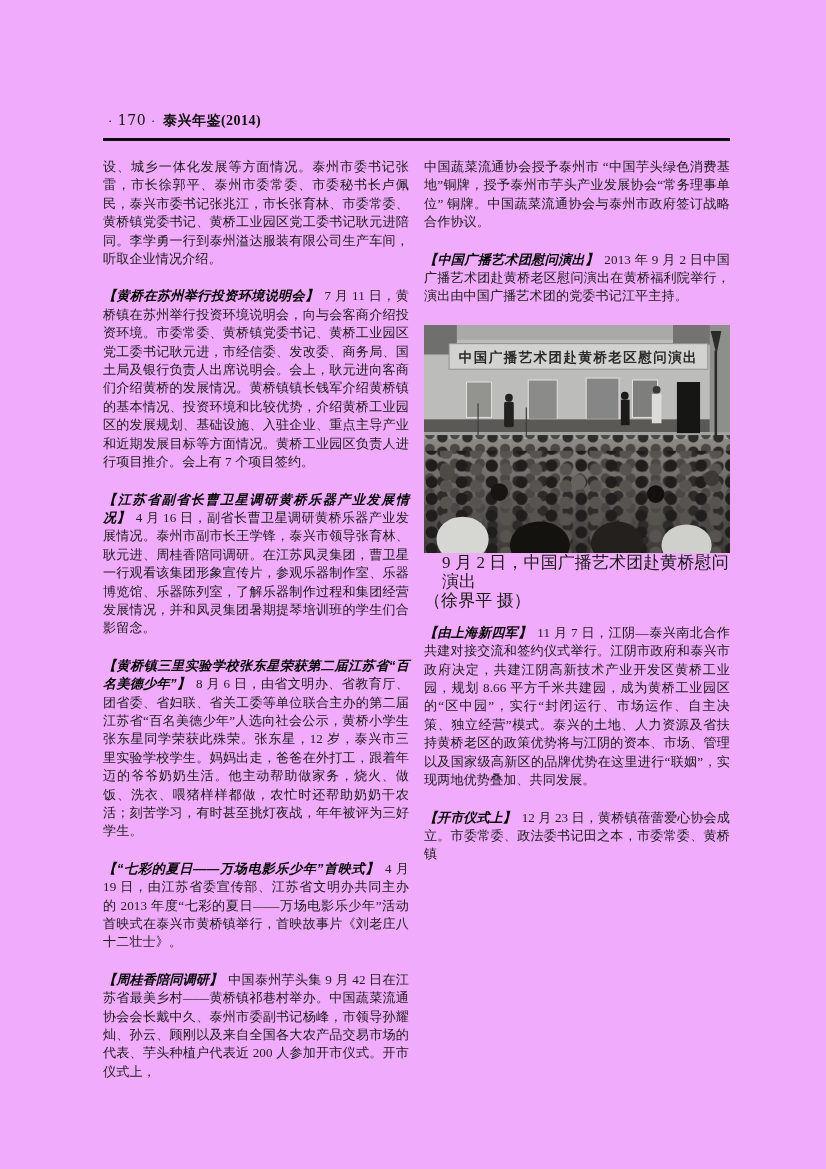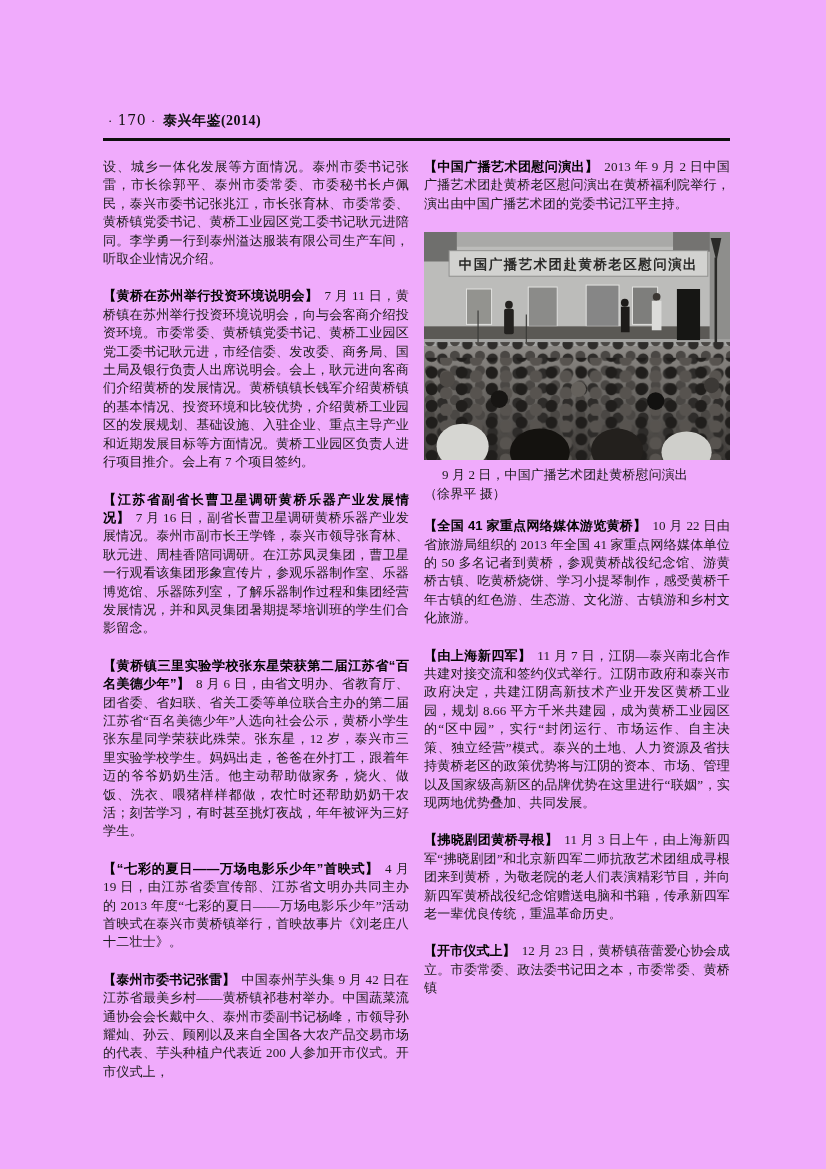--- a/index.html
+++ b/index.html
@@ -33,24 +33,25 @@
     letter-spacing:.1px;
   }
   .para{margin:0 0 19px 0;}
   .para:last-child{margin-bottom:0;}
   .h{
     font-weight:bold;
     font-family:"Liberation Sans","DejaVu Sans",sans-serif;
     letter-spacing:0;
     margin-right:.45em;
     color:#050505;
+    font-style:italic;
   }
   figure.photo-block{margin:2px 0 14px 0;}
   svg.photo{display:block;width:306px;height:228px;background:#bcbcba;}
-  figcaption{font-size:13px;line-height:19px;margin-top:5px;color:#191919;}
+  figcaption{font-size:17px;line-height:19px;color:#191919;}
   .cap-main{padding-left:18px;text-align:left;}
   .cap-credit{text-align:left;padding-right:10px;}
 </style>
 </head>
 <body>
 
 <div class="page">
 
   <div class="hdr">
     <span class="dot">·</span><span class="pgnum">170</span><span class="dot">·</span><span class="title">泰兴年鉴(2014)</span>
@@ -58,30 +59,31 @@
 
   <div class="rule"></div>
 
   <div class="columns">
 
     <div class="col">
       <p class="para">设、城乡一体化发展等方面情况。泰州市委书记张雷，市长徐郭平、泰州市委常委、市委秘书长卢佩民，泰兴市委书记张兆江，市长张育林、市委常委、黄桥镇党委书记、黄桥工业园区党工委书记耿元进陪同。李学勇一行到泰州溢达服装有限公司生产车间，听取企业情况介绍。</p>
 
       <p class="para"><span class="h">【黄桥在苏州举行投资环境说明会】</span><span>7 月 11 日，黄桥镇在苏州举行投资环境说明会，向与会客商介绍投资环境。市委常委、黄桥镇党委书记、黄桥工业园区党工委书记耿元进，市经信委、发改委、商务局、国土局及银行负责人出席说明会。会上，耿元进向客商们介绍黄桥的发展情况。黄桥镇镇长钱军介绍黄桥镇的基本情况、投资环境和比较优势，介绍黄桥工业园区的发展规划、基础设施、入驻企业、重点主导产业和近期发展目标等方面情况。黄桥工业园区负责人进行项目推介。会上有 7 个项目签约。</span></p>
 
-      <p class="para"><span class="h">【江苏省副省长曹卫星调研黄桥乐器产业发展情况】</span><span>7 月 16 日，副省长曹卫星调研黄桥乐器产业发展情况。泰州市副市长王学锋，泰兴市领导张育林、耿元进、周桂香陪同调研。在江苏凤灵集团，曹卫星一行观看该集团形象宣传片，参观乐器制作室、乐器博览馆、乐器陈列室，了解乐器制作过程和集团经营发展情况，并和凤灵集团暑期提琴培训班的学生们合影留念。</span></p>
+      <p class="para"><span class="h">【江苏省副省长曹卫星调研黄桥乐器产业发展情况】</span><span>4 月 16 日，副省长曹卫星调研黄桥乐器产业发展情况。泰州市副市长王学锋，泰兴市领导张育林、耿元进、周桂香陪同调研。在江苏凤灵集团，曹卫星一行观看该集团形象宣传片，参观乐器制作室、乐器博览馆、乐器陈列室，了解乐器制作过程和集团经营发展情况，并和凤灵集团暑期提琴培训班的学生们合影留念。</span></p>
 
       <p class="para"><span class="h">【黄桥镇三里实验学校张东星荣获第二届江苏省“百名美德少年”】</span><span>8 月 6 日，由省文明办、省教育厅、团省委、省妇联、省关工委等单位联合主办的第二届江苏省“百名美德少年”人选向社会公示，黄桥小学生张东星同学荣获此殊荣。张东星，12 岁，泰兴市三里实验学校学生。妈妈出走，爸爸在外打工，跟着年迈的爷爷奶奶生活。他主动帮助做家务，烧火、做饭、洗衣、喂猪样样都做，农忙时还帮助奶奶干农活；刻苦学习，有时甚至挑灯夜战，年年被评为三好学生。</span></p>
 
       <p class="para"><span class="h">【“七彩的夏日——万场电影乐少年”首映式】</span><span>4 月 19 日，由江苏省委宣传部、江苏省文明办共同主办的 2013 年度“七彩的夏日——万场电影乐少年”活动首映式在泰兴市黄桥镇举行，首映故事片《刘老庄八十二壮士》。</span></p>
 
-      <p class="para"><span class="h">【泰州市委书记张雷】</span><span>中国泰州芋头集 9 月 42 日在江苏省最美乡村——黄桥镇祁巷村举办。中国蔬菜流通协会会长戴中久、泰州市委副书记杨峰，市领导孙耀灿、孙云、顾刚以及来自全国各大农产品交易市场的代表、芋头种植户代表近 200 人参加开市仪式。开市仪式上，</span></p>
+      <p class="para"><span class="h">【周桂香陪同调研】</span><span>中国泰州芋头集 9 月 42 日在江苏省最美乡村——黄桥镇祁巷村举办。中国蔬菜流通协会会长戴中久、泰州市委副书记杨峰，市领导孙耀灿、孙云、顾刚以及来自全国各大农产品交易市场的代表、芋头种植户代表近 200 人参加开市仪式。开市仪式上，</span></p>
     </div>
 
     <div class="col">
+      <p class="para">中国蔬菜流通协会授予泰州市 “中国芋头绿色消费基地”铜牌，授予泰州市芋头产业发展协会“常务理事单位” 铜牌。中国蔬菜流通协会与泰州市政府签订战略合作协议。</p>
 
       <p class="para"><span class="h">【中国广播艺术团慰问演出】</span><span>2013 年 9 月 2 日中国广播艺术团赴黄桥老区慰问演出在黄桥福利院举行，演出由中国广播艺术团的党委书记江平主持。</span></p>
 
       <figure class="photo-block">
         <svg class="photo" viewBox="0 0 317 232" preserveAspectRatio="none" aria-hidden="true">
           <defs>
             <pattern id="heads1" width="26" height="15" patternUnits="userSpaceOnUse">
               <circle cx="6" cy="6" r="5.2" fill="#4a4744"></circle>
               <circle cx="19" cy="9" r="5.6" fill="#2e2c2a"></circle>
             </pattern>
@@ -149,23 +151,21 @@
             <circle cx="24" cy="150" r="8" fill="#4e4a46"></circle>
             <circle cx="298" cy="156" r="8" fill="#3c3936"></circle>
           </g>
         </svg>
         <figcaption>
           <div class="cap-main">9 月 2 日，中国广播艺术团赴黄桥慰问演出</div>
           <div class="cap-credit">（徐界平 摄）</div>
         </figcaption>
       </figure>
 
-      <p class="para"><span class="h">【全国 41 家重点网络媒体游览黄桥】</span><span>10 月 22 日由省旅游局组织的 2013 年全国 41 家重点网络媒体单位的 50 多名记者到黄桥，参观黄桥战役纪念馆、游黄桥古镇、吃黄桥烧饼、学习小提琴制作，感受黄桥千年古镇的红色游、生态游、文化游、古镇游和乡村文化旅游。</span></p>
 
       <p class="para"><span class="h">【由上海新四军】</span><span>11 月 7 日，江阴—泰兴南北合作共建对接交流和签约仪式举行。江阴市政府和泰兴市政府决定，共建江阴高新技术产业开发区黄桥工业园，规划 8.66 平方千米共建园，成为黄桥工业园区的“区中园”，实行“封闭运行、市场运作、自主决策、独立经营”模式。泰兴的土地、人力资源及省扶持黄桥老区的政策优势将与江阴的资本、市场、管理以及国家级高新区的品牌优势在这里进行“联姻”，实现两地优势叠加、共同发展。</span></p>
 
-      <p class="para"><span class="h">【拂晓剧团黄桥寻根】</span><span>11 月 3 日上午，由上海新四军“拂晓剧团”和北京新四军二师抗敌艺术团组成寻根团来到黄桥，为敬老院的老人们表演精彩节目，并向新四军黄桥战役纪念馆赠送电脑和书籍，传承新四军老一辈优良传统，重温革命历史。</span></p>
 
       <p class="para"><span class="h">【开市仪式上】</span><span>12 月 23 日，黄桥镇蓓蕾爱心协会成立。市委常委、政法委书记田之本，市委常委、黄桥镇</span></p>
     </div>
 
   </div>
 </div>
 
 </body></html>

